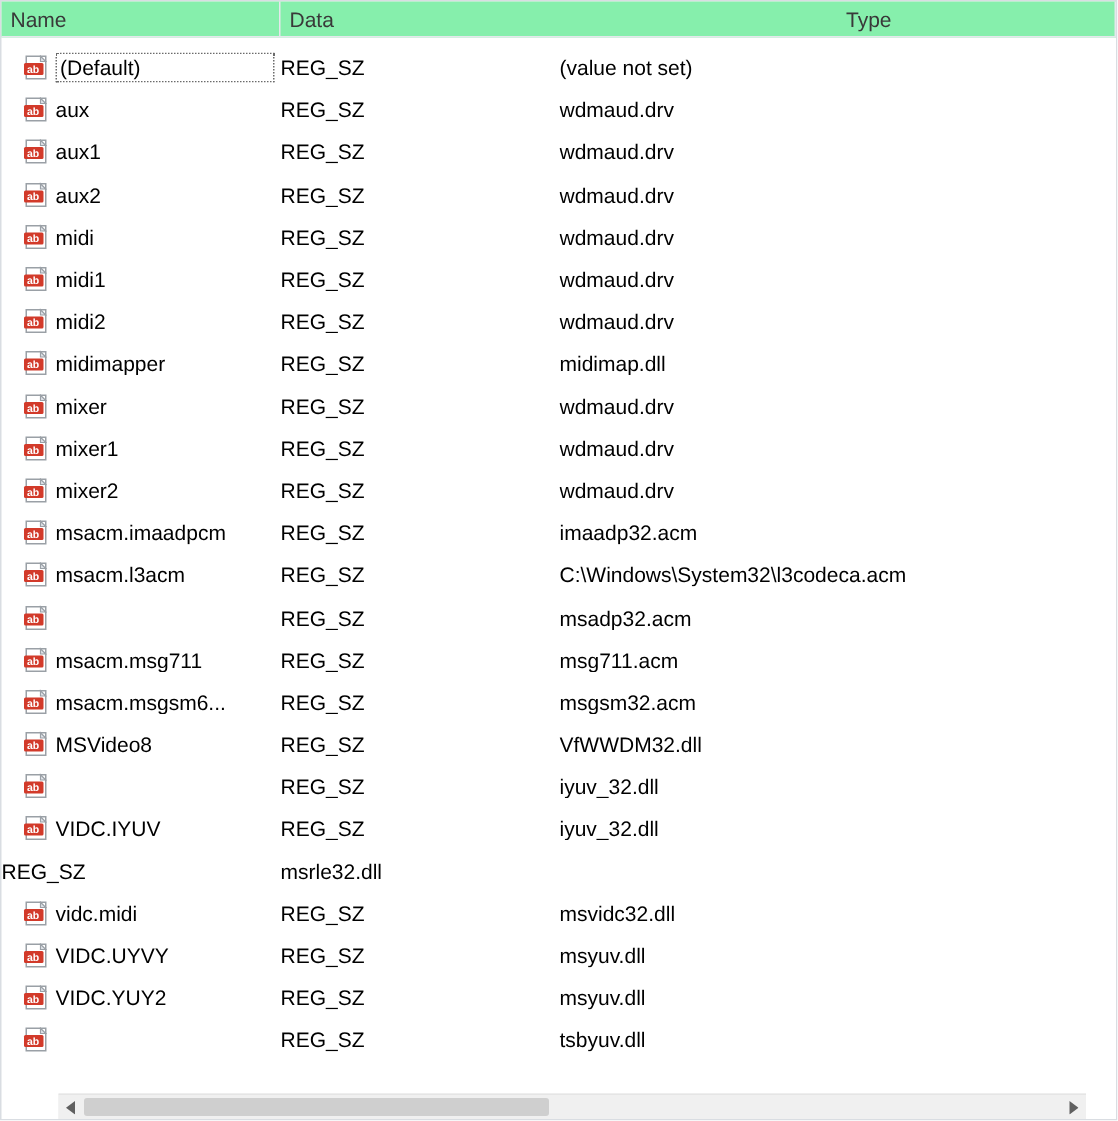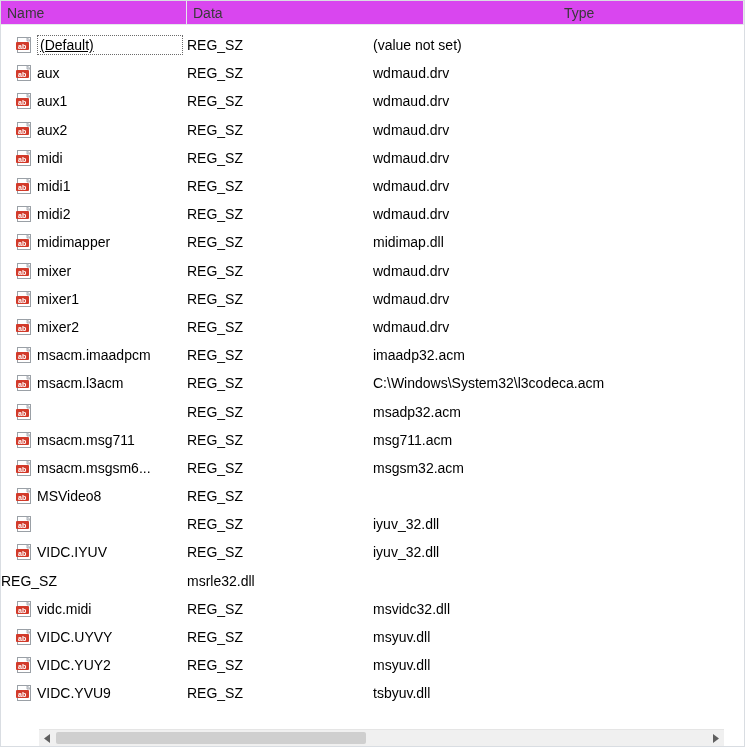--- a/index.html
+++ b/index.html
@@ -24,21 +24,21 @@
     background: #fff;
     display: flex;
     flex-direction: column;
   }
 
   
   .header {
     display: flex;
     align-items: center;
     height: 24px;
-    background: #d946ef;
+    background: #86efac;
     border-bottom: 1px solid #e5e8ec;
     flex: 0 0 24px;
     user-select: none;
   }
   .hcell {
     display: flex;
     align-items: center;
     padding-left: 6px;
     border-right: 1px solid #e5e8ec;
     height: 100%;
@@ -86,21 +86,20 @@
 
   .name-text {
     flex: 1;
     overflow: hidden;
     text-overflow: ellipsis;
   }
   .name-text.selected {
     border: 1px dotted #6b6b6b;
     padding: 0 2px;
     line-height: 18px;
-    text-decoration: underline;
   }
 
   
   .hscroll {
     height: 17px;
     flex: 0 0 17px;
     background: #f0f0f0;
     border-top: 1px solid #e5e5e5;
     position: relative;
     margin-left: 38px;
@@ -387,20 +386,21 @@
             <svg width="18" height="18" viewBox="0 0 18 18">
     <rect x="2.5" y="1.5" width="13" height="15" fill="#ffffff" stroke="#9aa0a6"></rect>
     <path d="M12 1.5 L15.5 5 L12 5 Z" fill="#dfe3e8" stroke="#9aa0a6" stroke-width="0.8"></path>
     <rect x="1" y="6" width="13" height="8" rx="1" fill="#d23a2a"></rect>
     <text x="3" y="12.5" font-family="Segoe UI, sans-serif" font-size="7" font-weight="600" fill="#ffffff">ab</text>
   </svg>
           </span>
           <span class="name-text">MSVideo8</span>
         </div>
         <div class="cell type">REG_SZ</div>
+        <div class="cell data">VfWWDM32.dll</div>
       </div>
       <div class="row">
         <div class="cell name">
           <span class="reg-icon">
             <svg width="18" height="18" viewBox="0 0 18 18">
     <rect x="2.5" y="1.5" width="13" height="15" fill="#ffffff" stroke="#9aa0a6"></rect>
     <path d="M12 1.5 L15.5 5 L12 5 Z" fill="#dfe3e8" stroke="#9aa0a6" stroke-width="0.8"></path>
     <rect x="1" y="6" width="13" height="8" rx="1" fill="#d23a2a"></rect>
     <text x="3" y="12.5" font-family="Segoe UI, sans-serif" font-size="7" font-weight="600" fill="#ffffff">ab</text>
   </svg>
@@ -476,21 +476,20 @@
       <div class="row">
         <div class="cell name">
           <span class="reg-icon">
             <svg width="18" height="18" viewBox="0 0 18 18">
     <rect x="2.5" y="1.5" width="13" height="15" fill="#ffffff" stroke="#9aa0a6"></rect>
     <path d="M12 1.5 L15.5 5 L12 5 Z" fill="#dfe3e8" stroke="#9aa0a6" stroke-width="0.8"></path>
     <rect x="1" y="6" width="13" height="8" rx="1" fill="#d23a2a"></rect>
     <text x="3" y="12.5" font-family="Segoe UI, sans-serif" font-size="7" font-weight="600" fill="#ffffff">ab</text>
   </svg>
           </span>
-          <span class="name-text">VIDC.YVU9</span>
         </div>
         <div class="cell type">REG_SZ</div>
         <div class="cell data">tsbyuv.dll</div>
       </div>
     </div>
 
   <div class="hscroll">
     <div class="hscroll-btn left">
       <svg width="7" height="9" viewBox="0 0 7 9">
           <path d="M6 0 L0 4.5 L6 9 Z" fill="#606060"></path>

